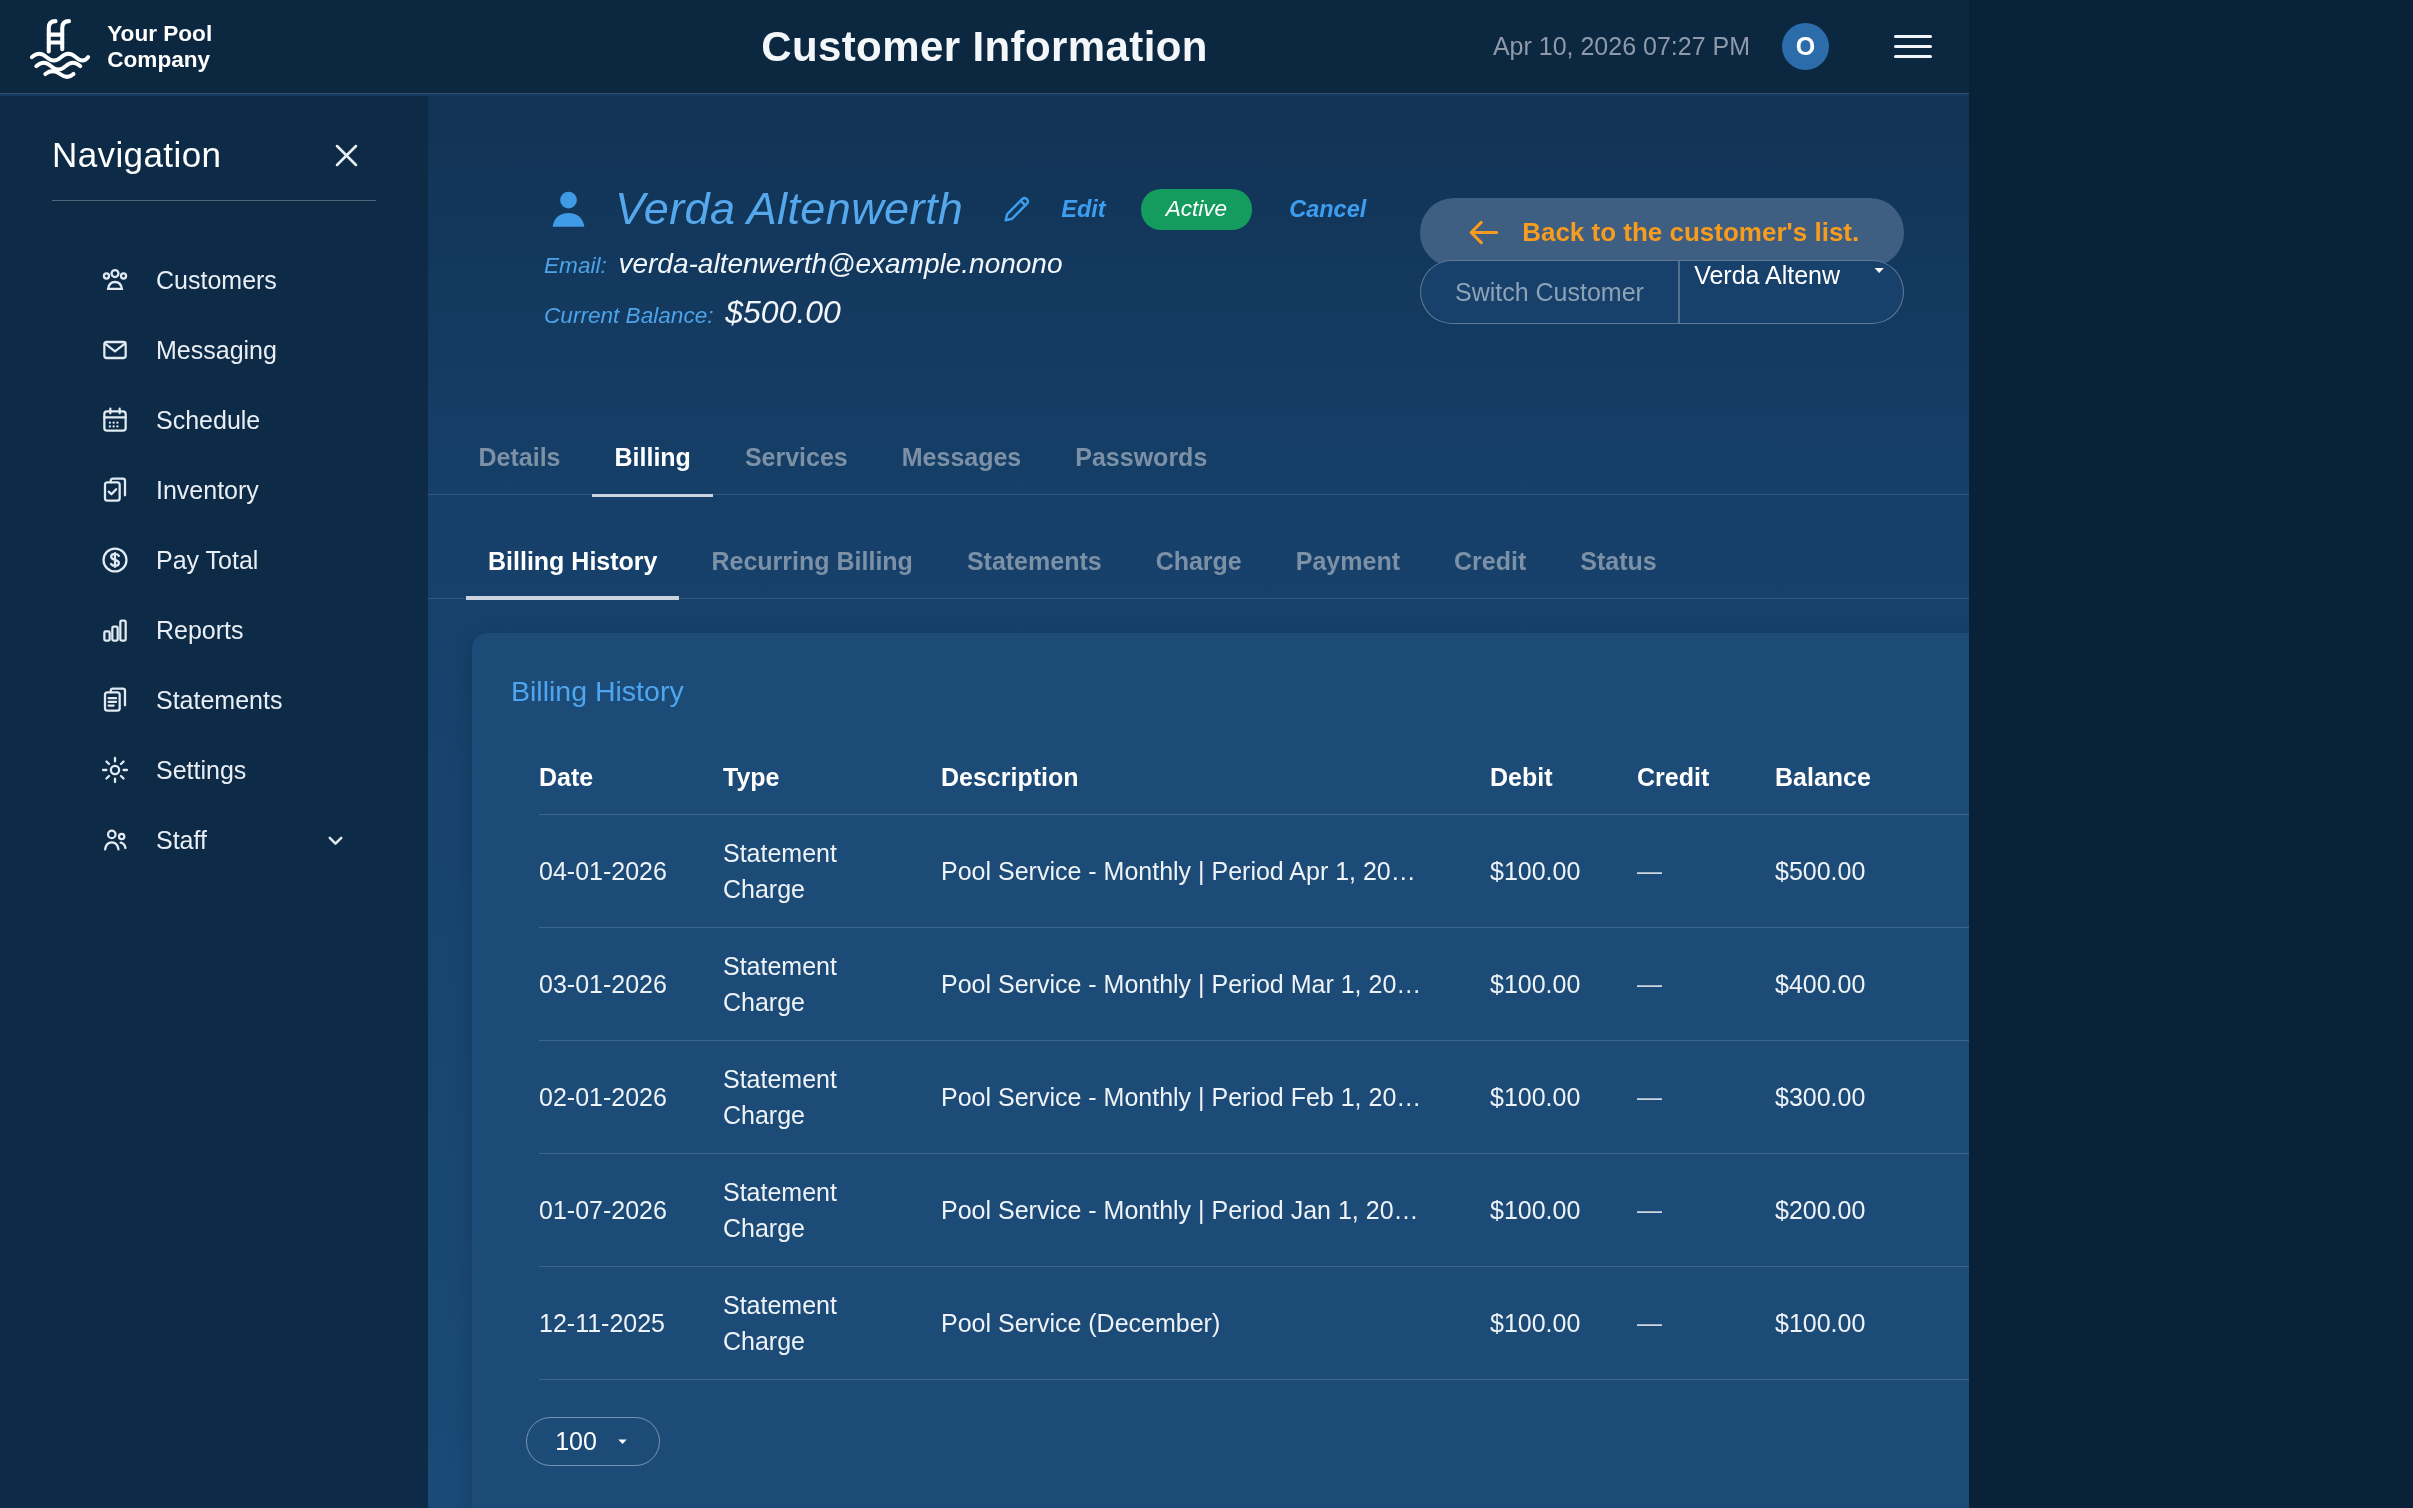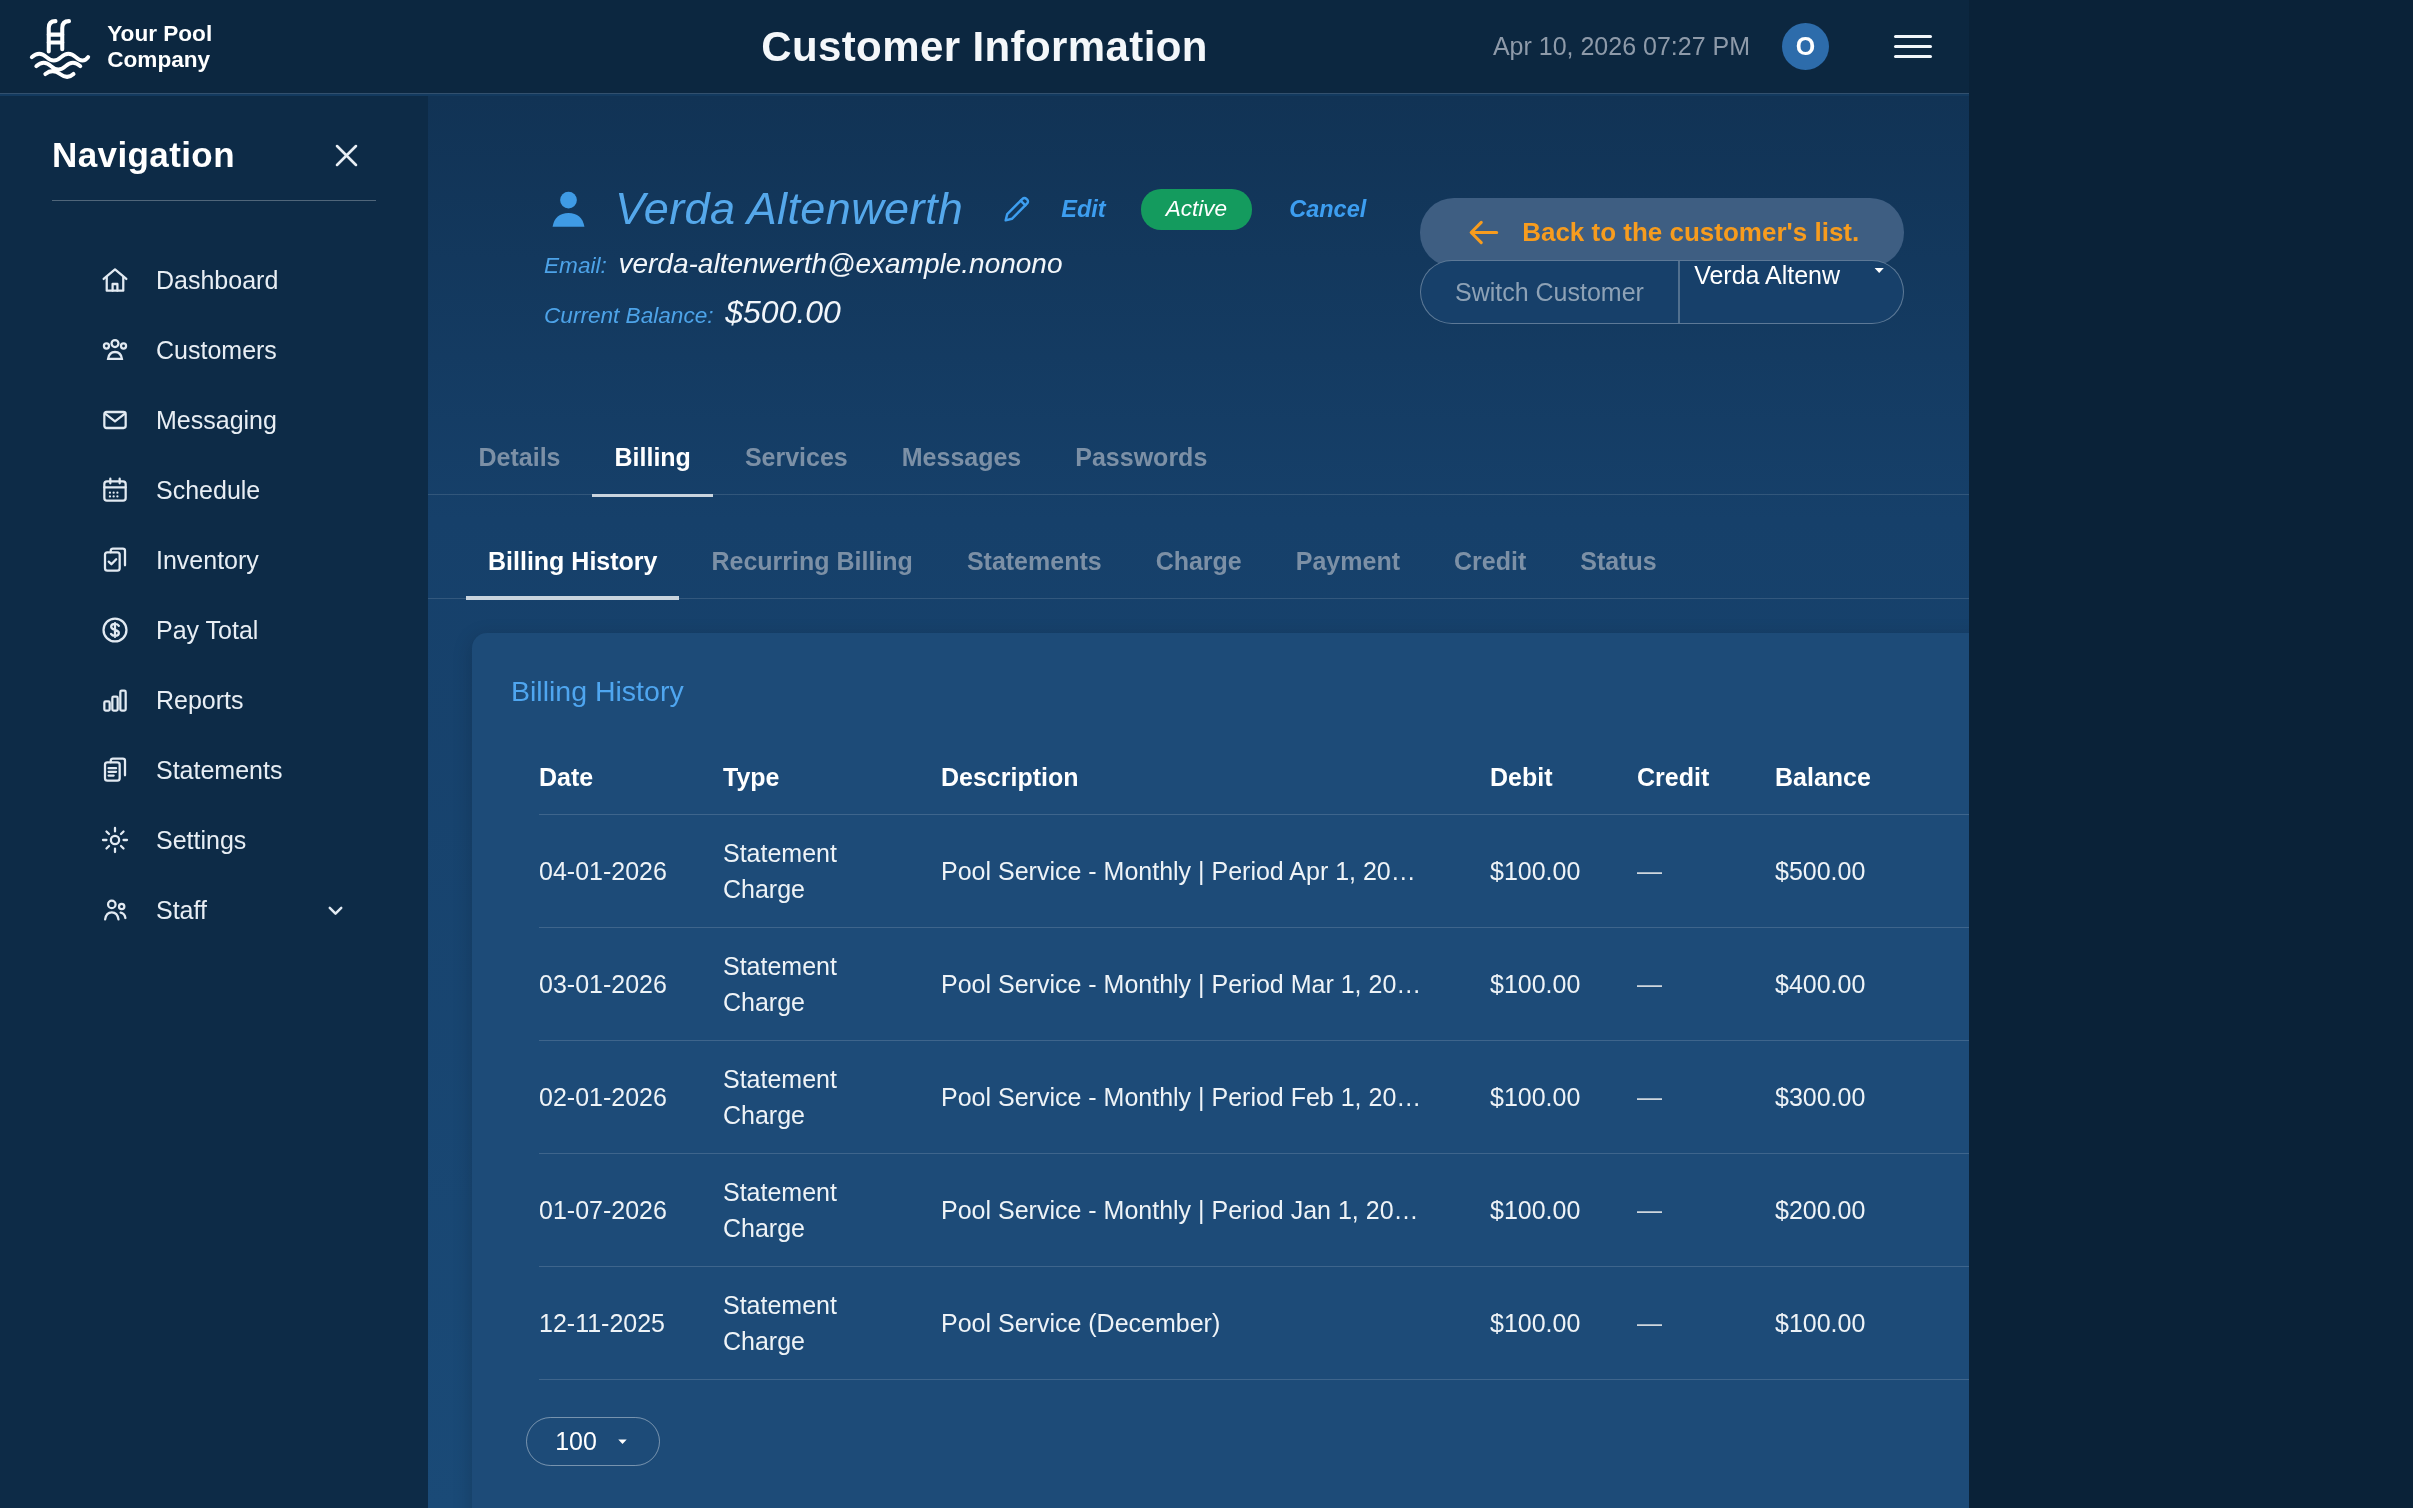--- a/index.html
+++ b/index.html
@@ -16,21 +16,21 @@
   .top-right{margin-left:auto;display:flex;align-items:center;}
   .timestamp{font-size:25px;color:#8e9aa9;margin-right:32px;}
   .avatar{width:47px;height:47px;border-radius:50%;background:#2d6cab;color:#fff;font-size:25px;font-weight:700;
           display:flex;align-items:center;justify-content:center;margin-right:62px;}
   .burger{width:44px;height:34px;display:flex;flex-direction:column;justify-content:space-between;padding:5px 3.4px;box-sizing:border-box;cursor:pointer;}
   .burger span{display:block;height:3.8px;border-radius:2.5px;background:#f2f6fa;}
 
   
   .sidebar{position:absolute;top:96px;left:0;bottom:0;width:428px;background:#0d2b47;box-sizing:border-box;}
   .nav-head{display:flex;align-items:center;justify-content:space-between;padding:39px 64px 0 52px;}
-  .nav-title{font-size:35px;font-weight:700;color:#fff;letter-spacing:0.4px;}
+  .nav-title{font-size:35px;font-weight:400;color:#fff;letter-spacing:0.4px;}
   .nav-close{color:#e8eef4;cursor:pointer;}
   .nav-divider{margin:25px 52px 0;border-top:1.7px solid rgba(255,255,255,.28);}
   .nav-items{margin-top:44px;}
   .nav-item{height:70px;display:flex;align-items:center;gap:25px;padding-left:99px;cursor:pointer;color:#e8eef4;}
   .nicon{width:32px;height:32px;color:#e2eaf2;flex:0 0 auto;}
   .nav-label{font-size:25px;}
   .nav-chevron{margin-left:auto;margin-right:80px;color:#e2eaf2;}
 
   
   .main{position:absolute;top:96px;left:428px;right:0;bottom:0;
@@ -132,30 +132,20 @@
       <div class="nav-title">Navigation</div>
       <div class="nav-close">
         <svg width="35" height="35" viewBox="0 0 24 24" fill="none" stroke="currentColor" stroke-width="1.8" stroke-linecap="round">
             <path d="M5.5 5.5l13 13M18.5 5.5l-13 13"></path>
           </svg>
       </div>
     </div>
     <div class="nav-divider"></div>
     <div class="nav-items">
 
-      <div class="nav-item">
-        <span class="nicon">
-          <svg viewBox="0 0 24 24" fill="none" stroke="currentColor" stroke-width="1.7" stroke-linecap="round" stroke-linejoin="round">
-              <path d="M3.5 11.2 12 4l8.5 7.2"></path>
-              <path d="M5.8 9.8V20h12.4V9.8"></path>
-              <path d="M10.2 20v-5h3.6v5"></path>
-            </svg>
-        </span>
-        <span class="nav-label">Dashboard</span>
-      </div>
 
       <div class="nav-item">
         <span class="nicon">
           <svg viewBox="0 0 24 24" fill="none" stroke="currentColor" stroke-width="1.7" stroke-linecap="round">
               <circle cx="12" cy="7.2" r="2.6"></circle>
               <circle cx="5.6" cy="9" r="1.9"></circle>
               <circle cx="18.4" cy="9" r="1.9"></circle>
               <path d="M6.8 18.6c.5-3.3 2.4-5.1 5.2-5.1s4.7 1.8 5.2 5.1z"></path>
             </svg>
         </span>

